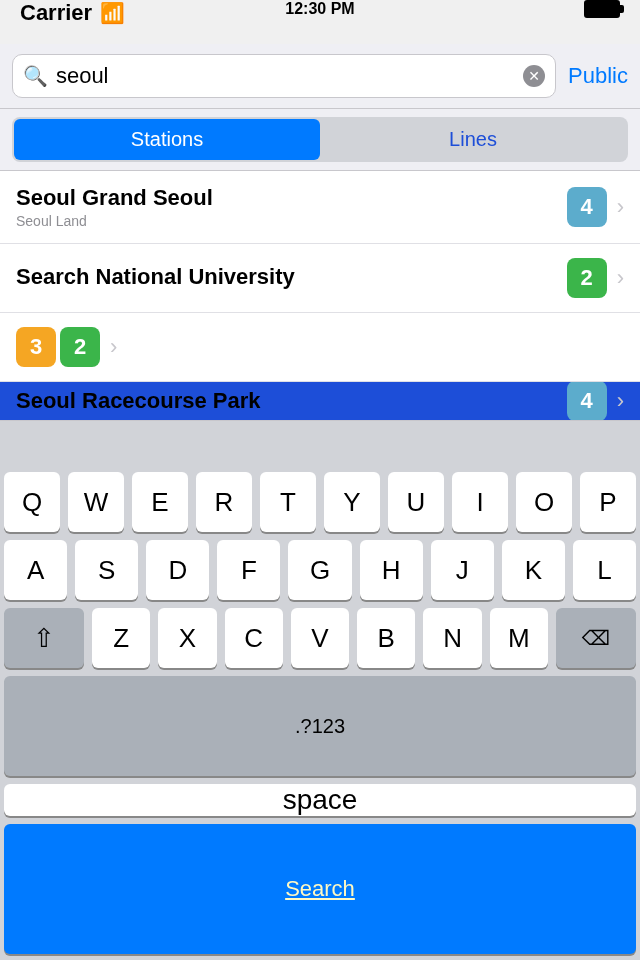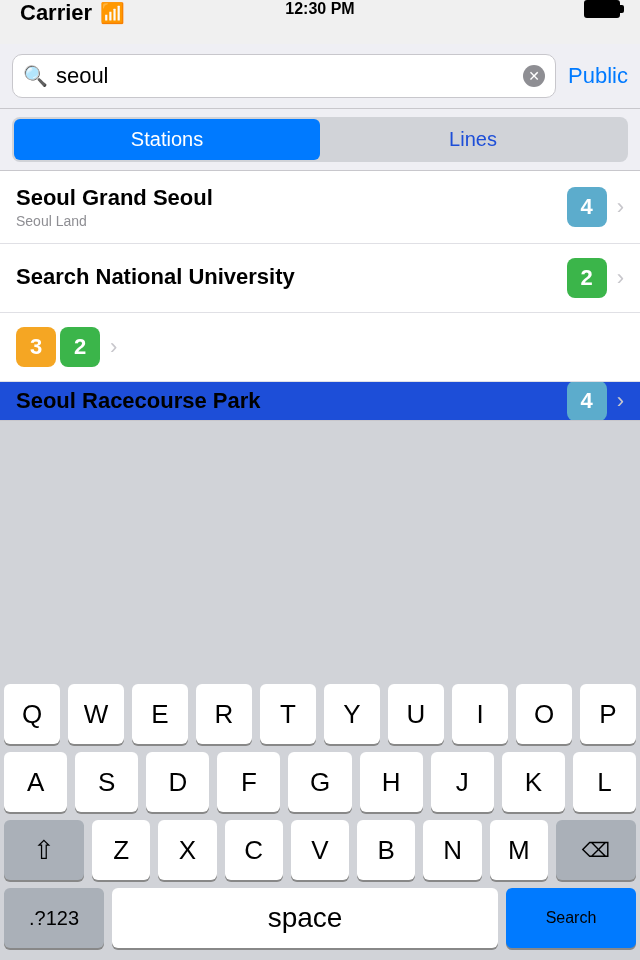--- a/index.html
+++ b/index.html
@@ -236,39 +236,41 @@
       background: #aab0b8;
       color: #000;
     }
     .key-space {
       background: #fff;
       flex: 1;
       font-size: 28px;
     }
     .key-search {
       background: #007aff;
-      color: #000000;
+      color: #fef9c3;
       flex: 0 0 130px;
-      font-size: 16px;
+      font-size: 22px;
+      text-decoration: underline;
     }
     .key-numbers {
       flex: 0 0 100px;
       font-size: 20px;
     }
     .key-shift {
       flex: 0 0 80px;
     }
     .key-delete {
       flex: 0 0 80px;
       font-size: 20px;
     }
     .bottom-row {
       display: flex;
       gap: 8px;
-      margin-bottom: 8px;
+      margin-bottom: 2px;
+      flex-direction: column;
     }
 
     
     .result-item-partial {
       display: flex;
       align-items: center;
       padding: 14px 16px;
       background: #1d4ed8;
       overflow: hidden;
       max-height: 38px;

